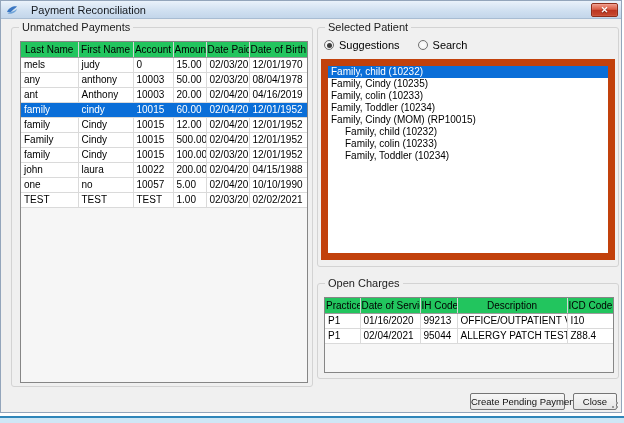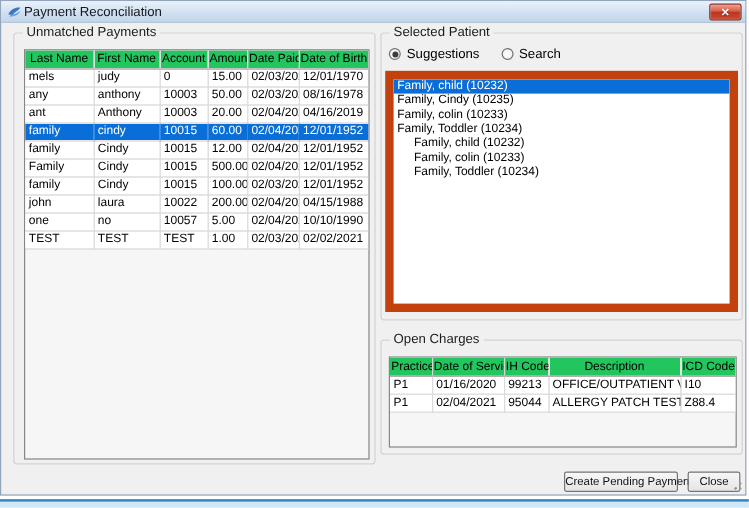--- a/index.html
+++ b/index.html
@@ -18,21 +18,21 @@
     border:1px solid #93a5bb;
   }
   
   .titlebar {
     position:absolute; left:0; top:0; right:0; height:18px;
     background:linear-gradient(#eaf2fb, #cfdff0 60%, #c3d6ea);
     border-bottom:1px solid #a8bcd2;
     display:flex; align-items:center;
   }
   .app-icon { width:12px; height:12px; margin-left:5px; display:inline-block; }
-  .title { margin-left:2px; font-size:11px; color:#15191e; }
+  .title { margin-left:13px; font-size:11px; color:#15191e; }
   .close-btn {
     position:absolute; right:3px; top:2px; width:27px; height:14px;
     background:linear-gradient(#f09c8c, #d95c44 45%, #bb3420 50%, #c84a30);
     border:1px solid #8e2d1a; border-radius:2px;
     display:flex; align-items:center; justify-content:center;
     cursor:pointer; box-shadow:inset 0 0 1px rgba(255,255,255,.7);
   }
   .close-btn .x { color:#fff; font-size:9px; font-weight:bold; line-height:1; text-shadow:0 1px 1px rgba(0,0,0,.4); }
   
   .groupbox {
@@ -160,21 +160,21 @@
               <td>15.00</td>
               <td>02/03/2021</td>
               <td>12/01/1970</td>
             </tr>
             <tr>
               <td>any</td>
               <td>anthony</td>
               <td>10003</td>
               <td>50.00</td>
               <td>02/03/2021</td>
-              <td>08/16/1978</td>
+              <td>08/04/1978</td>
             </tr>
             <tr>
               <td>ant</td>
               <td>Anthony</td>
               <td>10003</td>
               <td>20.00</td>
               <td>02/04/2021</td>
               <td>04/16/2019</td>
             </tr>
             <tr class="sel">
@@ -248,20 +248,21 @@
       <span class="radio">
         <span class="rb"></span>
         <span class="radio-label">Search</span>
       </span>
     </div>
     <div class="patient-list">
         <div class="pl-item sel">Family, child (10232)</div>
         <div class="pl-item">Family, Cindy (10235)</div>
         <div class="pl-item">Family, colin (10233)</div>
         <div class="pl-item">Family, Toddler (10234)</div>
+        <div class="pl-item">Family, Cindy (MOM) (RP10015)</div>
         <div class="pl-item ind">Family, child (10232)</div>
         <div class="pl-item ind">Family, colin (10233)</div>
         <div class="pl-item ind">Family, Toddler (10234)</div>
       </div>
   </div>
 
   <div class="groupbox gb-charges">
     <span class="gb-label">Open Charges</span>
     <div class="grid charges-grid">
       <table>

